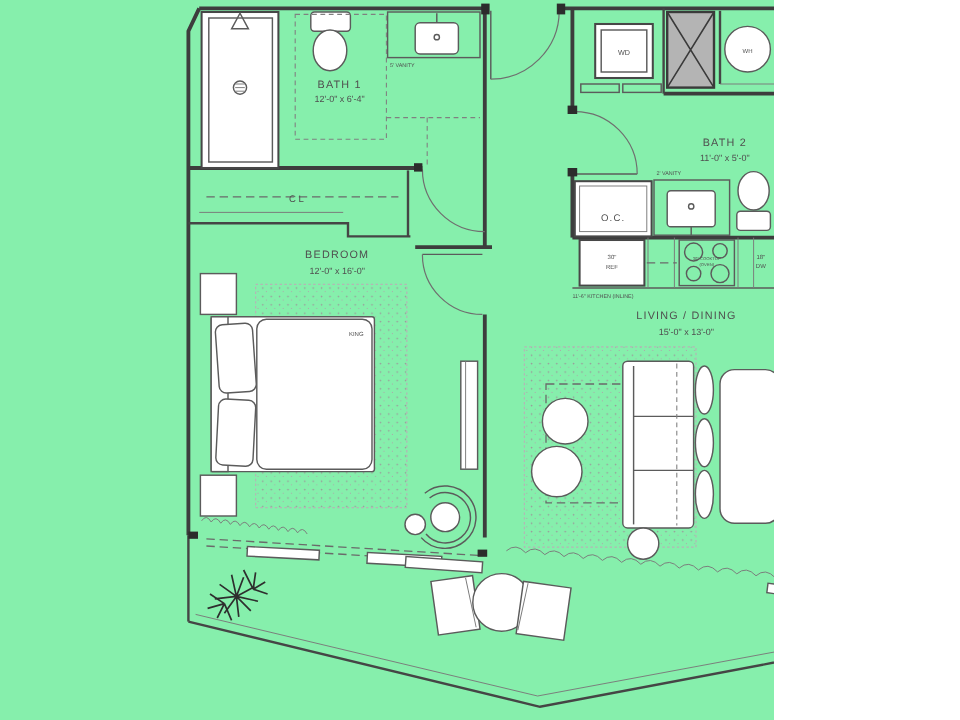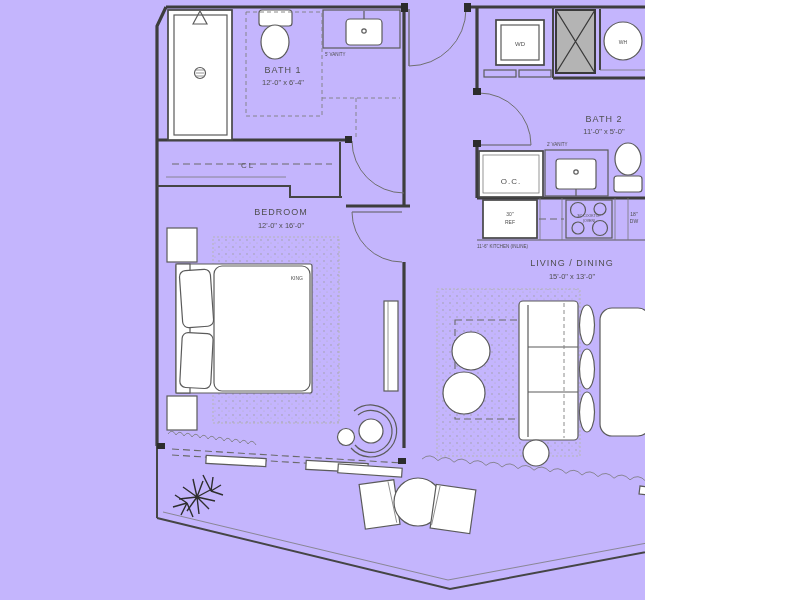--- a/index.html
+++ b/index.html
@@ -1,16 +1,16 @@
 <!DOCTYPE html>
 <html><head>
 <meta charset="utf-8">
 <style>
   html,body{margin:0;padding:0;background:#ffffff;}
-  .stage{width:645px;height:600px;position:relative;background:#c4b5fd;overflow:hidden;}
+  .stage{width:645px;height:600px;position:relative;background:#86efac;overflow:hidden;}
   svg{display:block;}
   .wall{stroke:#3d3d3d;stroke-width:3.2;fill:none;stroke-linecap:butt;}
   .wallthin{stroke:#454545;stroke-width:2;fill:none;}
   .ln{stroke:#5b5b5b;stroke-width:1.2;fill:none;}
   .lnf{stroke:#5b5b5b;stroke-width:1.2;fill:#ffffff;}
   .lnd{stroke:#474747;stroke-width:1.7;fill:#ffffff;}
   .thin{stroke:#7a7a7a;stroke-width:0.8;fill:none;}
   .dash{stroke:#6a6a6a;stroke-width:1.1;fill:none;stroke-dasharray:7 4;}
   .dash2{stroke:#808080;stroke-width:0.9;fill:none;stroke-dasharray:4 3;}
   .arc{stroke:#6f6f6f;stroke-width:1;fill:none;}

